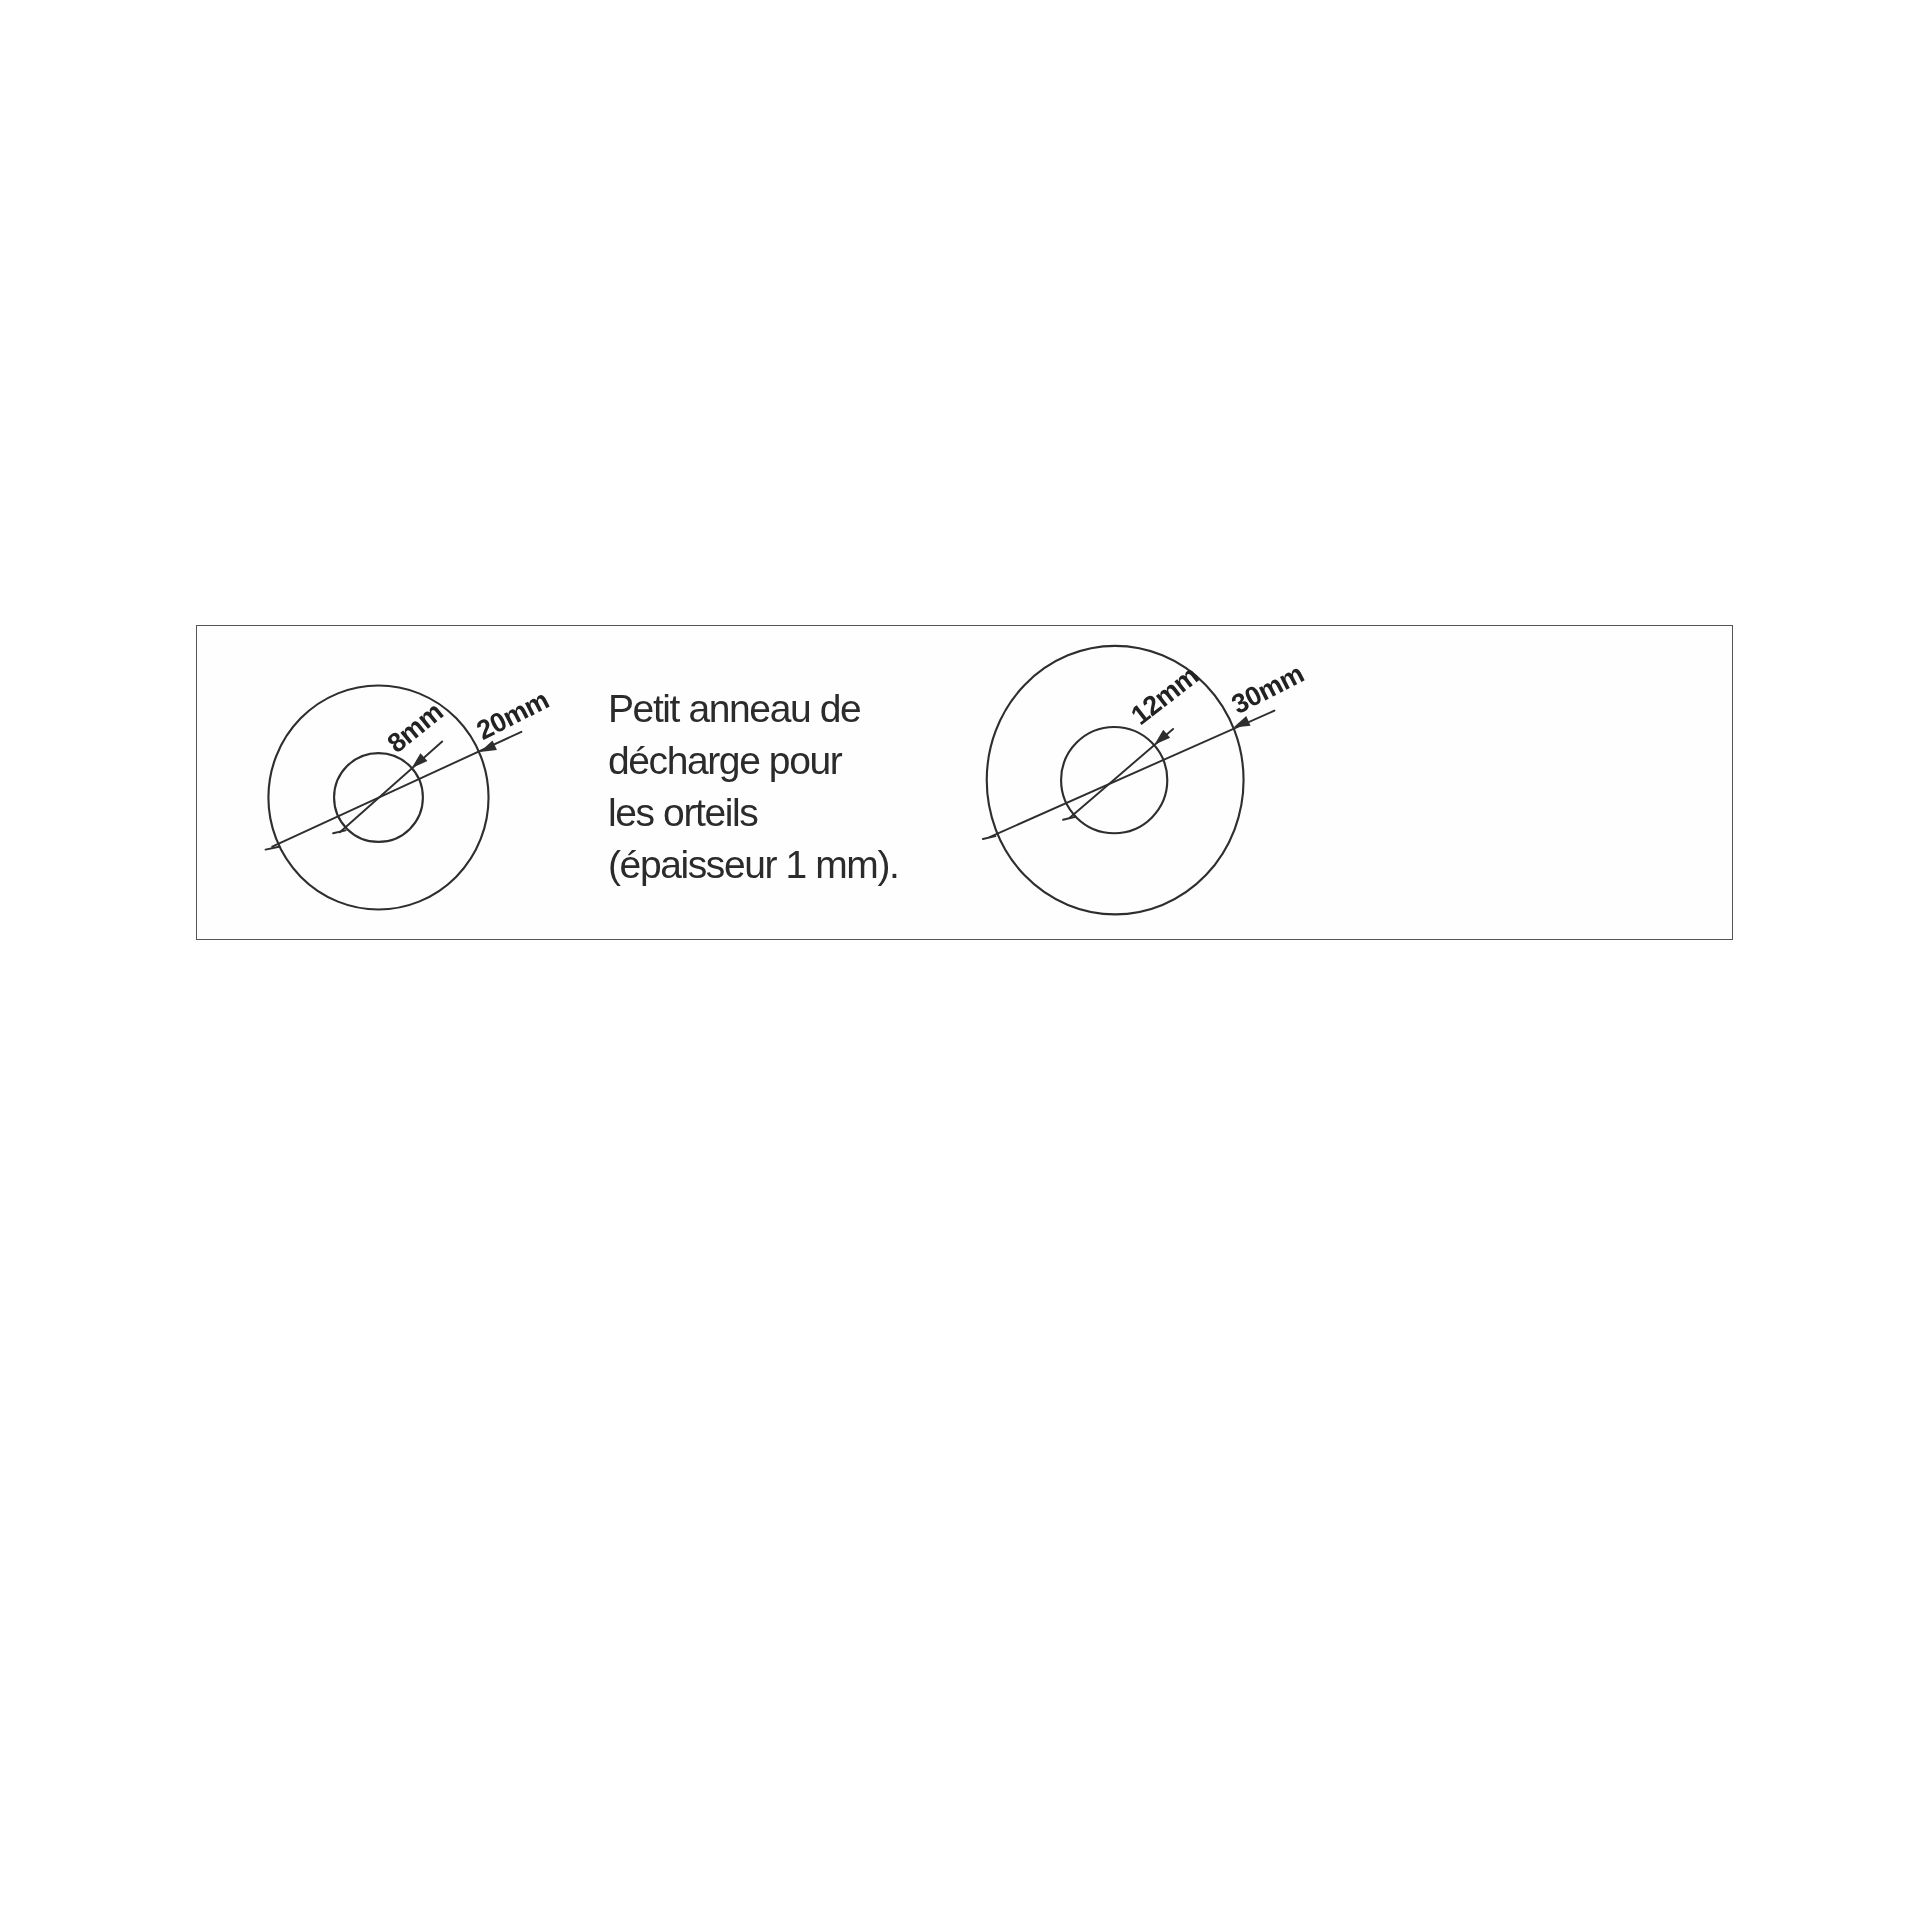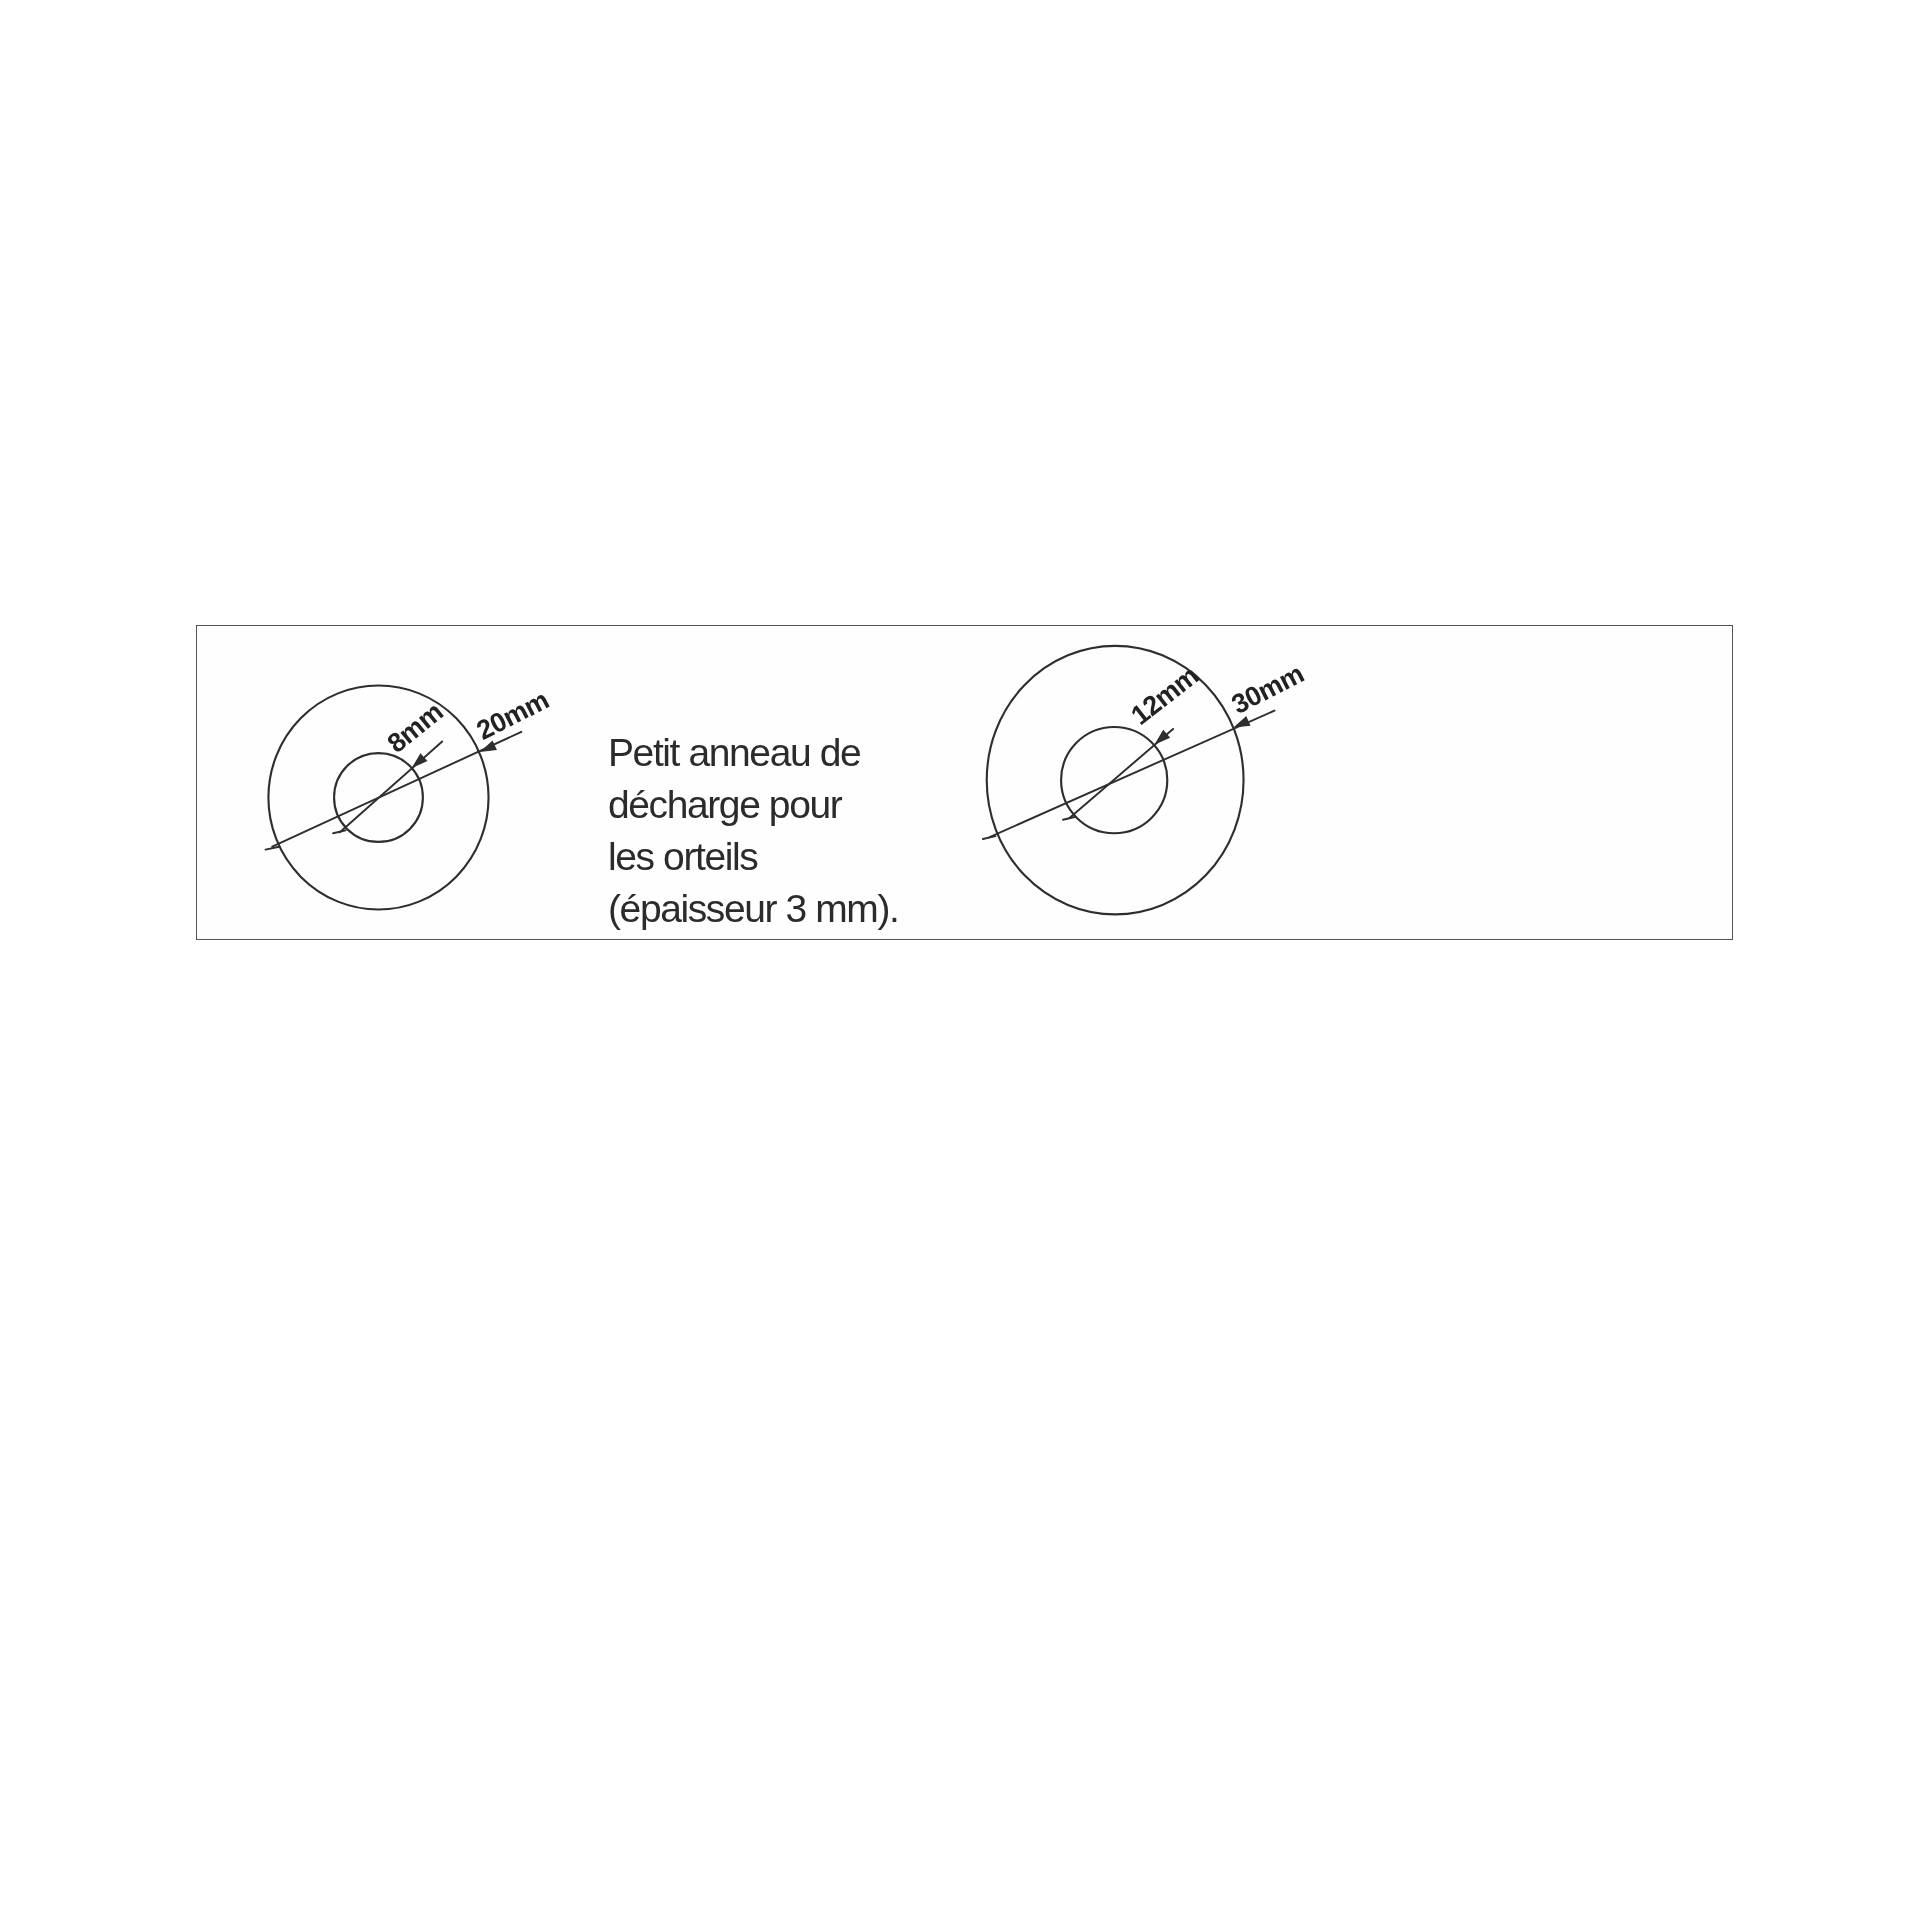--- a/index.html
+++ b/index.html
@@ -52,21 +52,21 @@
     letter-spacing: -0.5px;
   }
   .caption {
     position: absolute;
     color: #2b2b2b;
     font-size: 39px;
     font-weight: 400;
     letter-spacing: -1.4px;
     white-space: nowrap;
   }
-  .caption-left  { left: 608px;  top: 683px; line-height: 52px; margin-top: 44px; }
+  .caption-left  { left: 608px;  top: 683px; line-height: 52px; }
   .caption-right { left: 1328px; top: 714px; line-height: 53px; }
   .struck {
     position: relative;
     display: inline-block;
   }
   .struck::after {
     content: "";
     position: absolute;
     left: -13.5px;
     right: -2.9px;
@@ -118,18 +118,18 @@
 
       <text class="dim" transform="translate(1181,752) rotate(-38)">12mm</text>
       <text class="dim" transform="translate(1282,740) rotate(-27)">30mm</text>
     </g>
   </svg>
 
   <div class="caption caption-left">
     <div>Petit anneau de</div>
     <div>décharge pour</div>
     <div>les orteils</div>
-    <div>(épaisseur 3 mm).</div>
+    <div>(épaisseur 1 mm).</div>
   </div>
 
 
 </div>
 
 
 </body></html>

